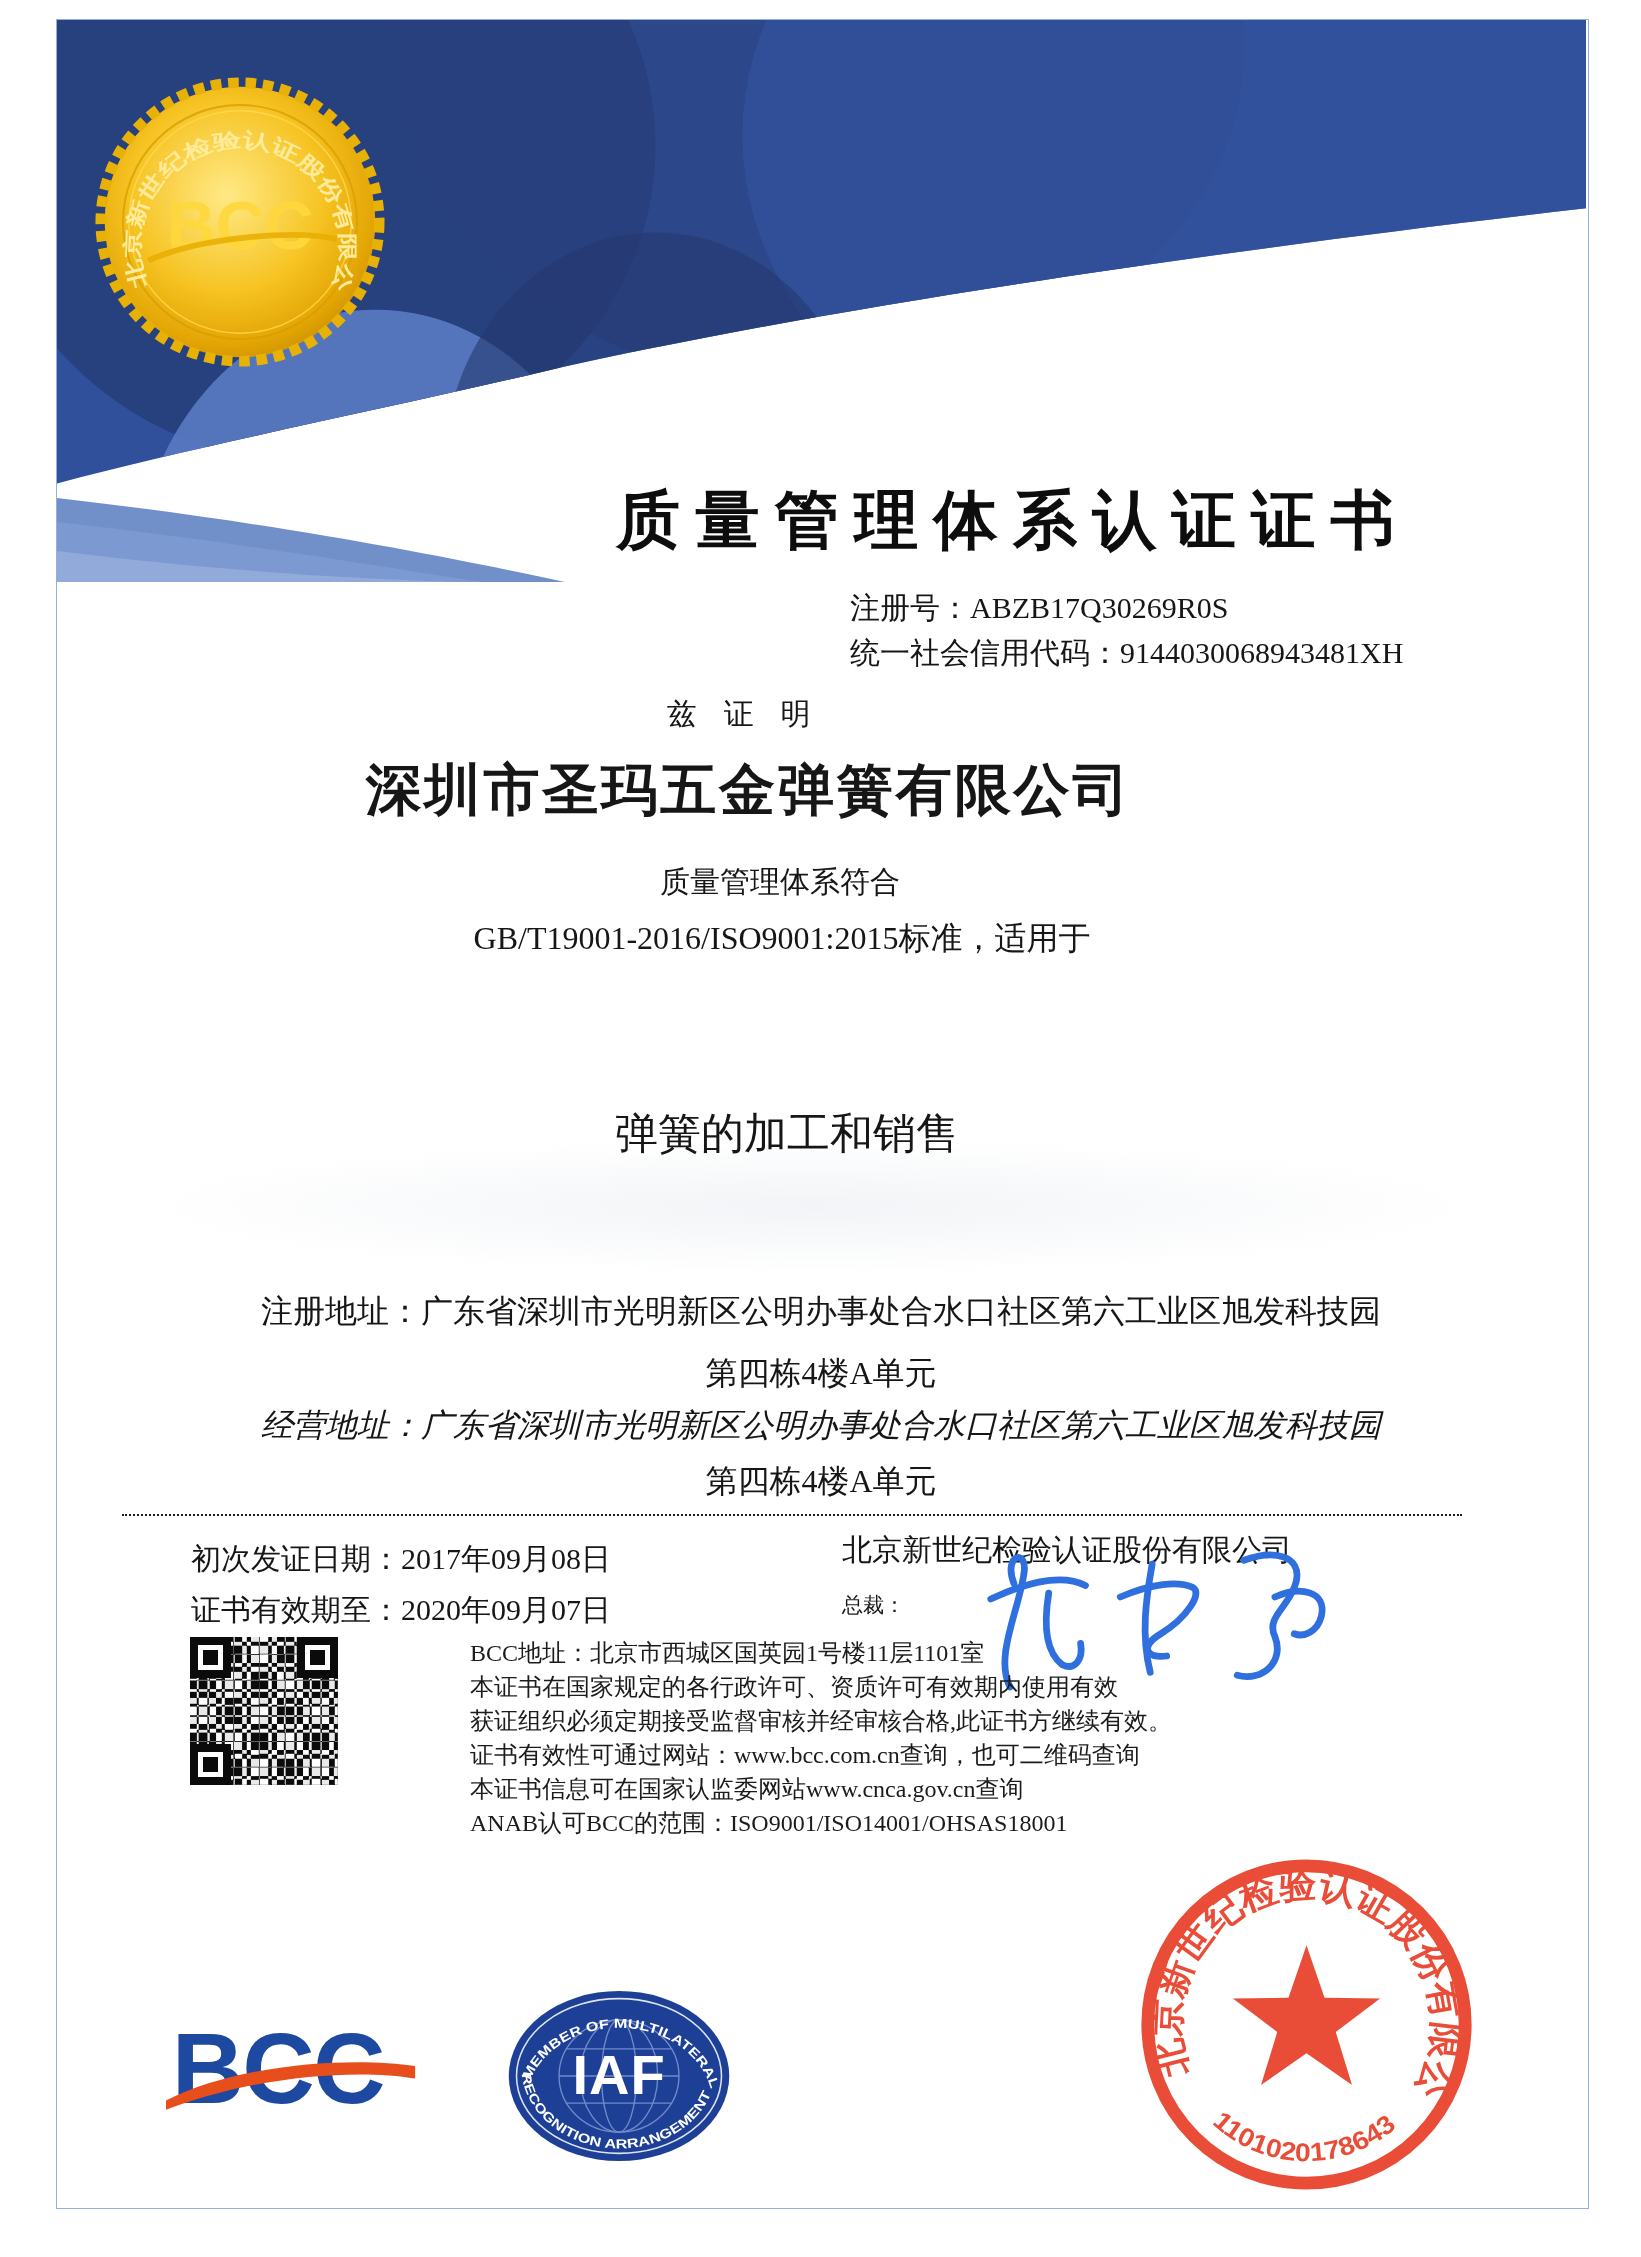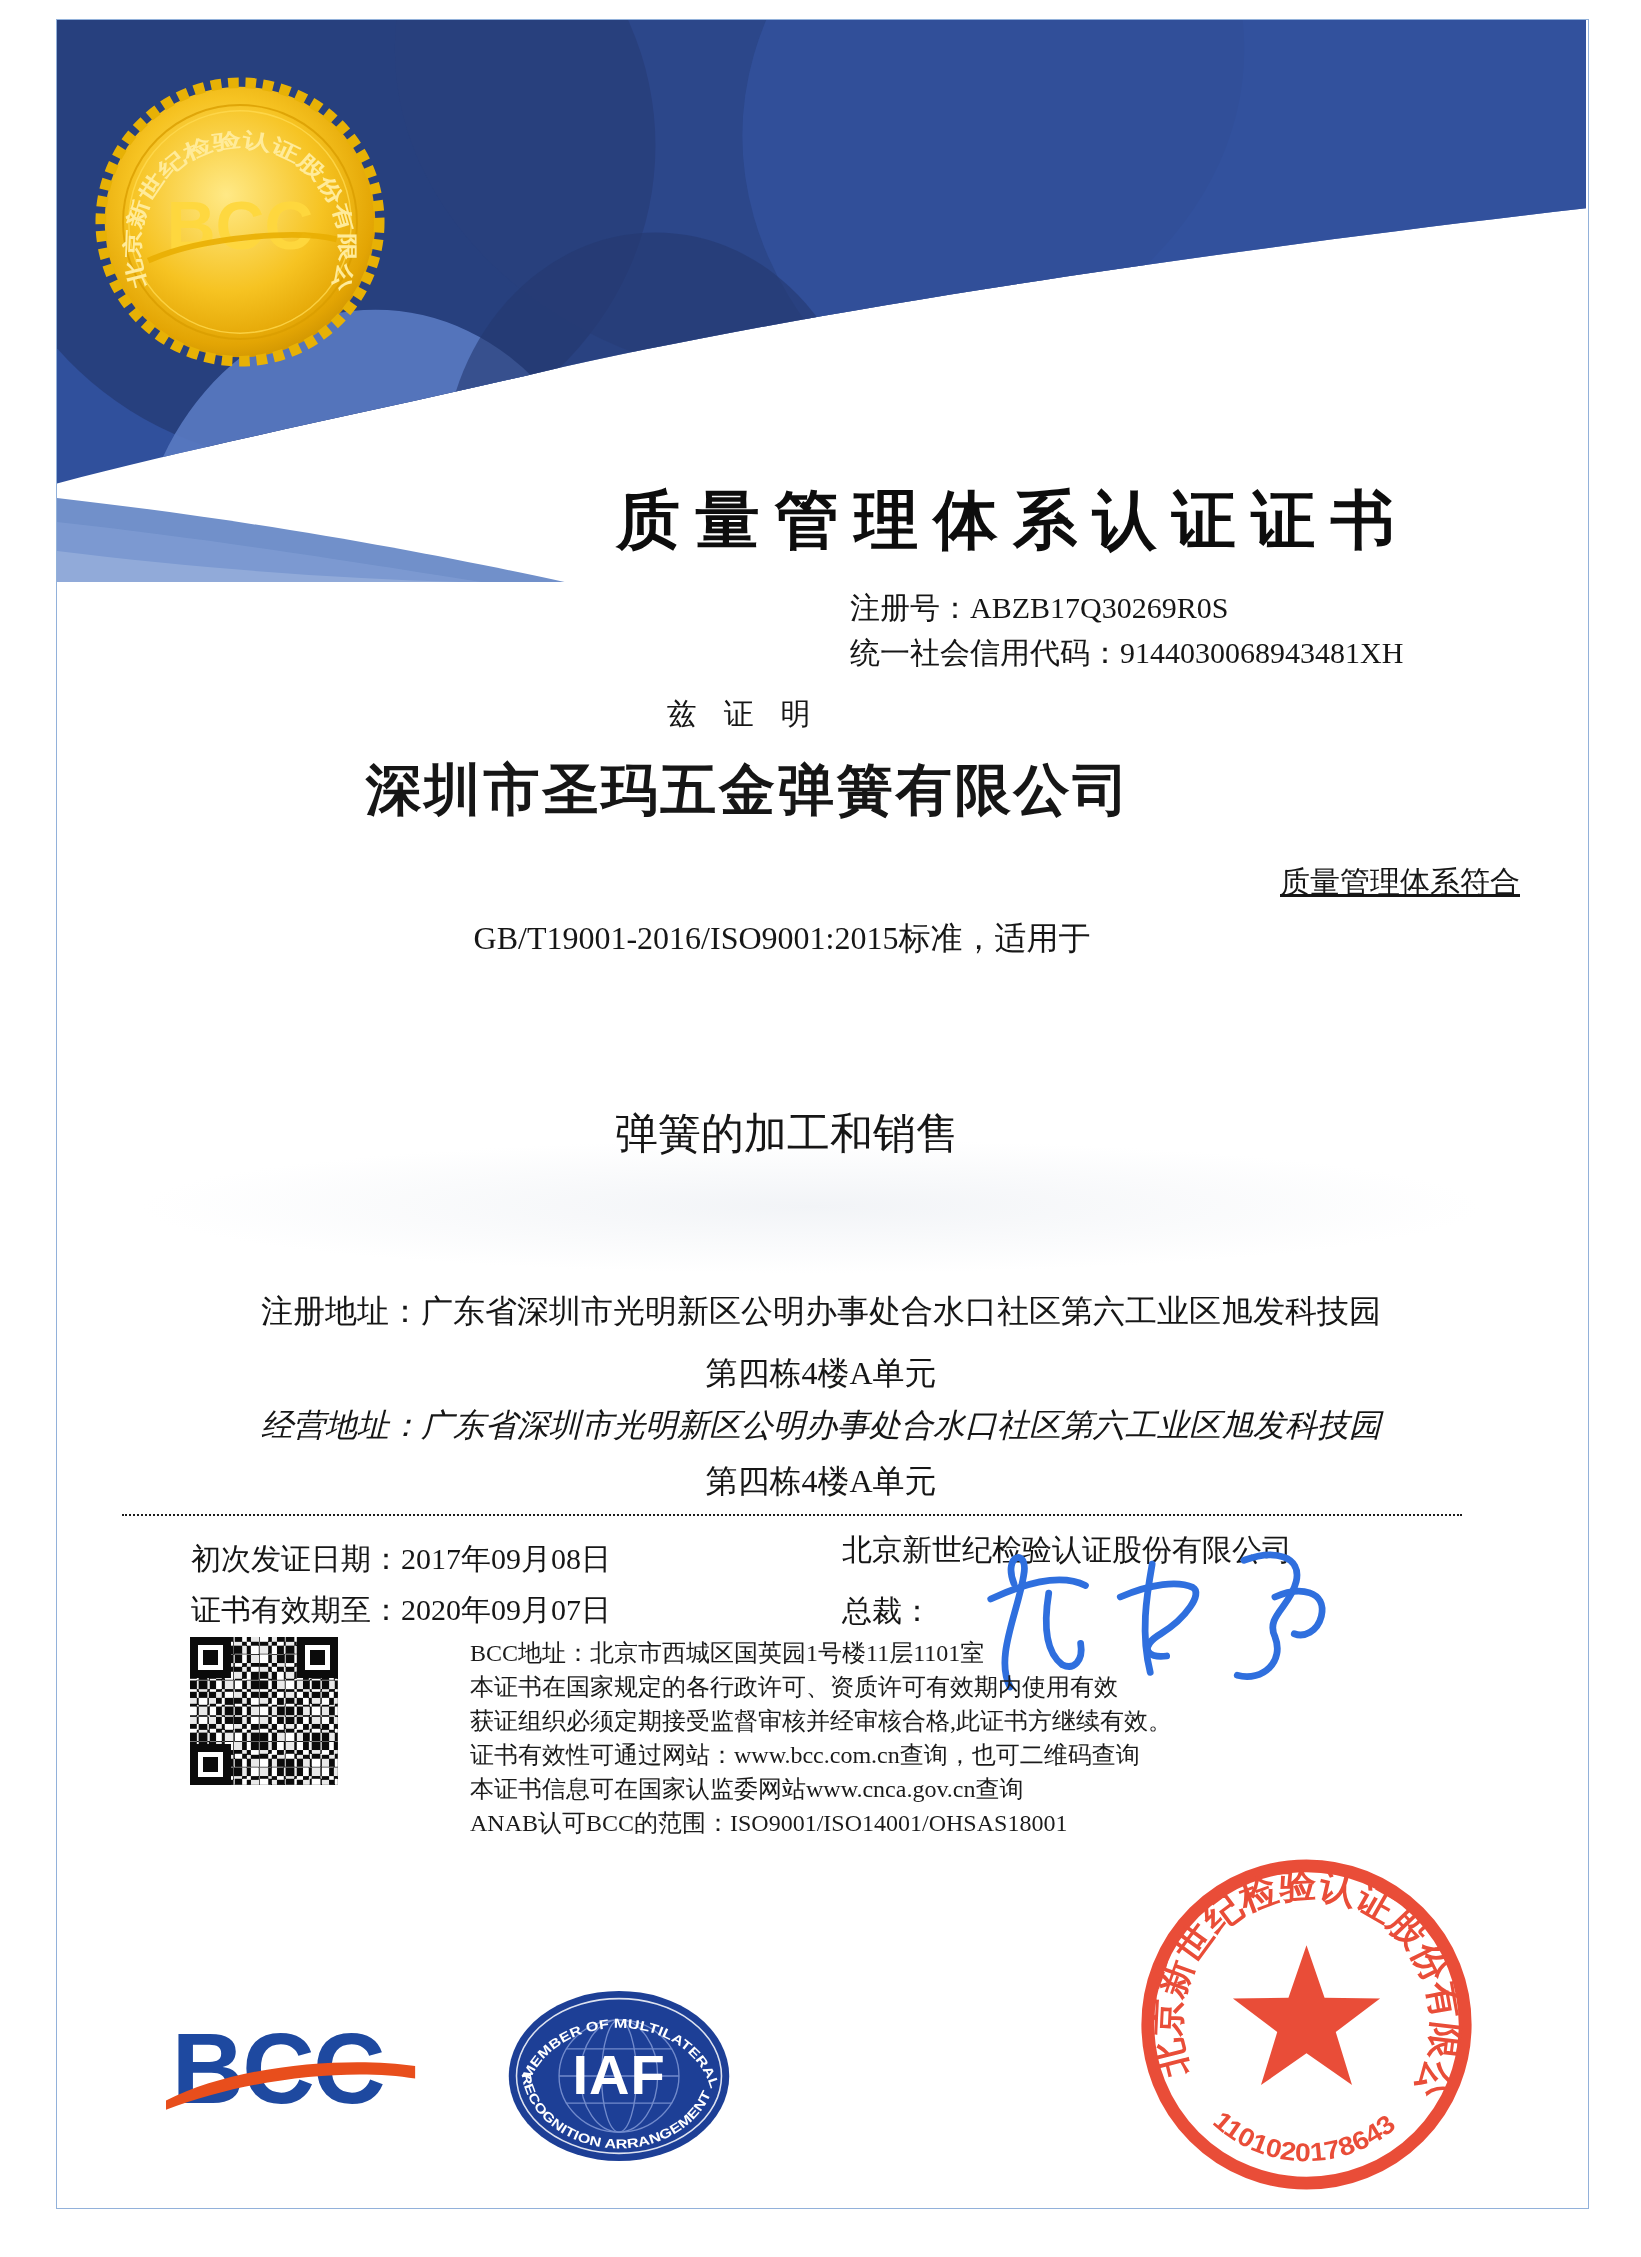--- a/index.html
+++ b/index.html
@@ -12,30 +12,30 @@
   
   .banner{left:57px;top:20px;width:1529px;height:562px;overflow:hidden;}
   .banner svg{display:block;}
   .medal{left:95px;top:77px;width:290px;height:290px;}
   
   .title{left:58px;top:477px;width:1352px;text-align:right;
     font-size:64px;font-weight:bold;letter-spacing:15.4px;color:#0d0d0d;}
   .regblock{left:850px;top:585px;font-size:30px;line-height:45px;white-space:nowrap;}
   .certify{left:58px;top:678px;width:1371px;text-align:center;font-size:30px;letter-spacing:9.7px;margin-top:16px;}
   .company{left:58px;top:753px;width:1381px;text-align:center;font-size:56px;font-weight:bold;letter-spacing:2.9px;}
-  .conform{left:72px;top:862px;width:1448px;text-align:right;font-size:30px;text-decoration:underline;}
+  .conform{left:56px;top:862px;width:1448px;text-align:center;font-size:30px;}
   .standard{left:58px;top:917px;width:1448px;text-align:center;font-size:32px;}
   .scope{left:58px;top:1105px;width:1458px;text-align:center;font-size:43px;}
   .addr{width:1564px;left:39px;text-align:center;font-size:32px;white-space:nowrap;}
   .a1{top:1290px;} .a2{top:1352px;} .a3{top:1404px;font-style:italic;} .a4{top:1460px;}
   .dotline{left:122px;top:1514px;width:1340px;height:0;border-top:2.9px dotted #1c1c1c;}
   .dateline{left:191px;font-size:30px;white-space:nowrap;}
   .d1{top:1539px;} .d2{top:1590px;}
   .issuer{left:842px;top:1530px;font-size:30px;white-space:nowrap;}
-  .president{left:842px;top:1591px;font-size:30px;}
+  .president{left:842px;top:1591px;font-size:21px;}
   .signature{left:954px;top:1537px;width:406px;height:179px;}
   
   .qr{left:185px;top:1632px;width:158px;height:158px;background:#fff;padding:0;}
   .qr-pattern{position:absolute;inset:4.8px;
     background-color:#fff;
     background-image:
       repeating-conic-gradient(#0b0b0b 0 25%,#ffffff 0 50%),
       repeating-conic-gradient(#0b0b0b 0 25%,#ffffff 0 50%);
     background-size:17.4px 17.4px,25px 25px;
     background-position:0 0,6.8px 4.8px;

